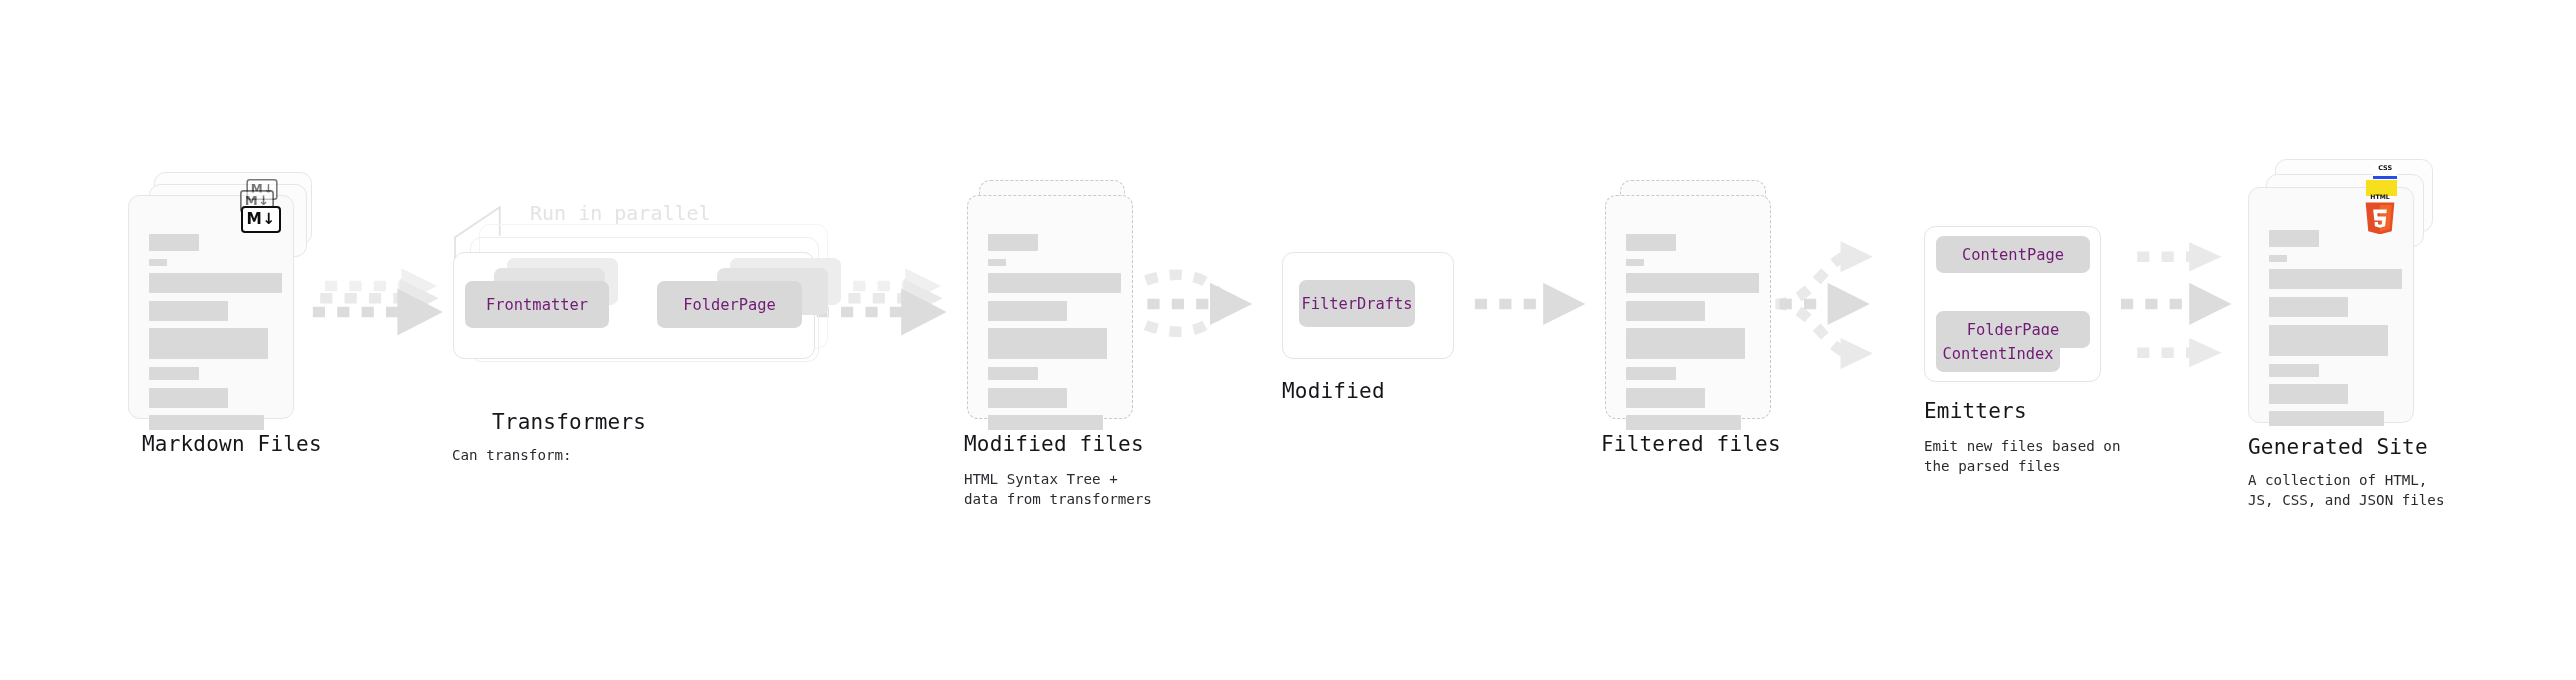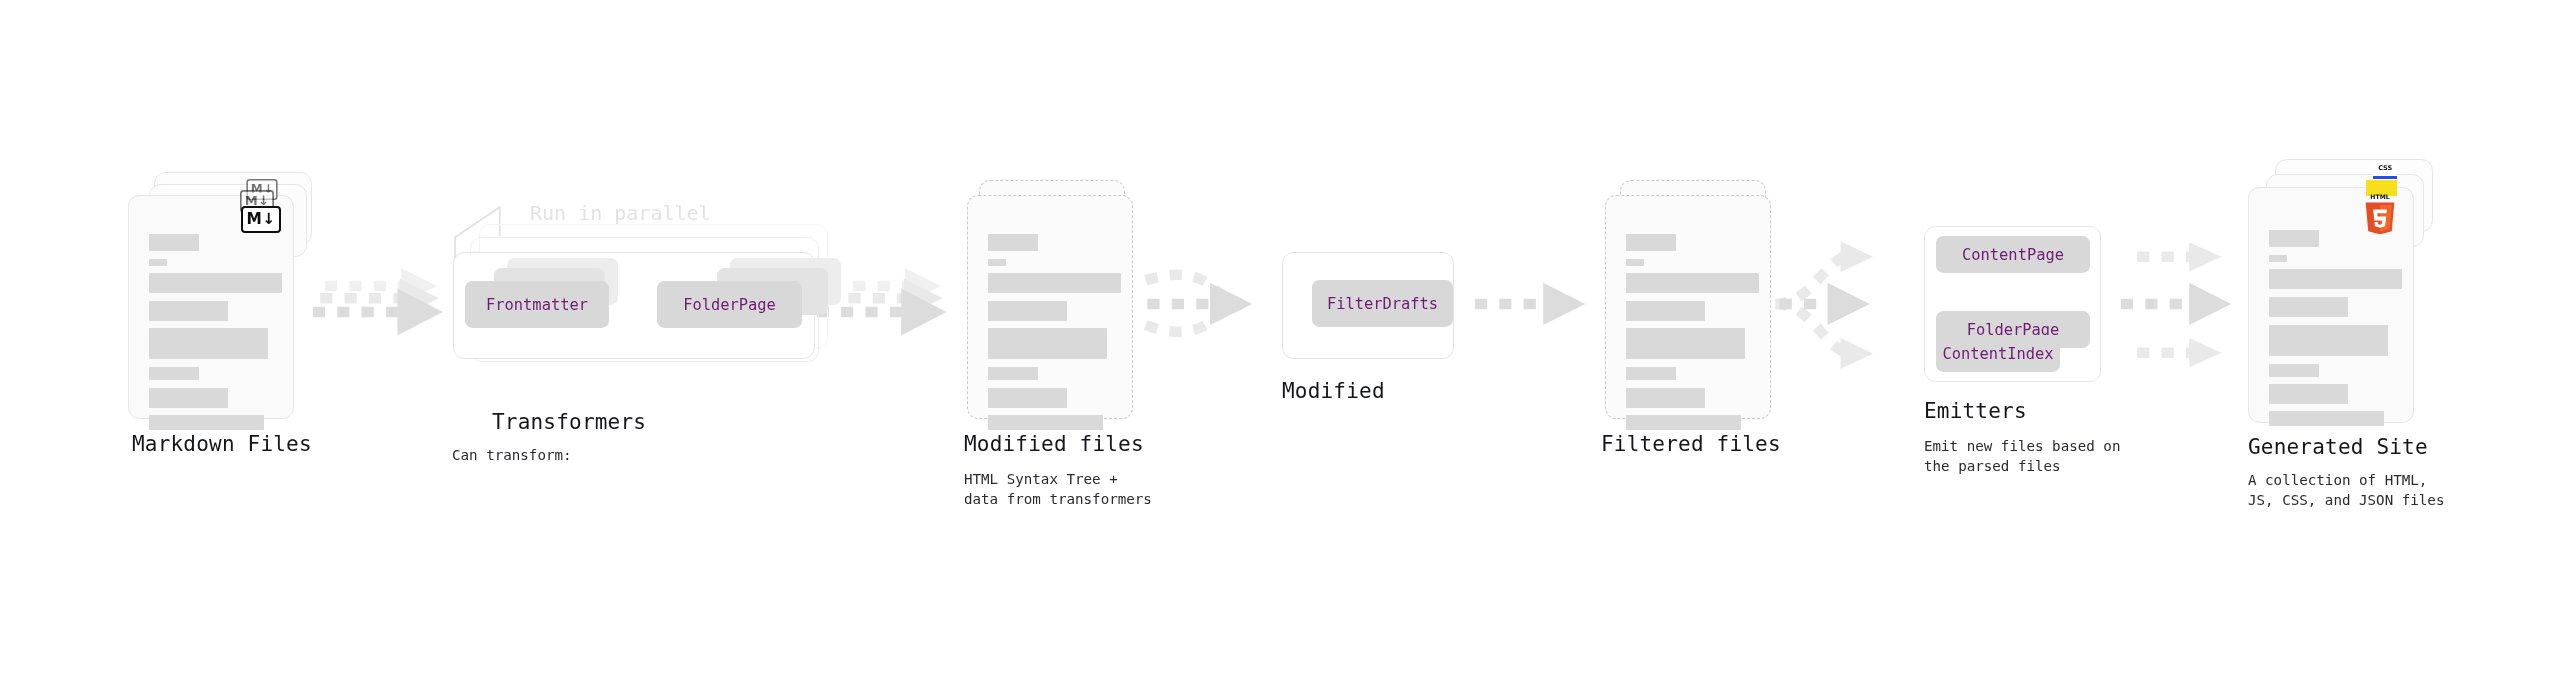--- a/index.html
+++ b/index.html
@@ -246,21 +246,21 @@
     </div>
     <div class="md-badge ghost" style="left:237px; top:188px; transform:scale(0.85);">
       <span class="m">M</span>
         <span class="arw">↓</span>
     </div>
     <div class="md-badge" style="left:241px; top:206px;">
       <span class="m">M</span>
         <span class="arw">↓</span>
     </div>
   </div>
-  <div class="title" style="left:132px; top:432px;">Markdown Files</div>
+  <div class="title" style="left:142px; top:432px;">Markdown Files</div>
 
   <div>
     <div class="groupbox ghost1" style="left:479px; top:224px; width:349px; height:125px;"></div>
     <div class="groupbox ghost2" style="left:470px; top:237px; width:349px; height:125px;"></div>
     <div class="groupbox" style="left:453px; top:252px; width:362px; height:107px;"></div>
 
     <div class="chip ghost1" style="left:507px; top:258px; width:111px; height:47px;"></div>
     <div class="chip ghost2" style="left:494px; top:268px; width:111px; height:47px;"></div>
     <div class="chip" style="left:465px; top:281px; width:144px; height:47px;">Frontmatter</div>
 
@@ -285,21 +285,21 @@
       <div class="skel" style="left:19.5px; top:192px; width:79px; height:19.5px;"></div>
       <div class="skel" style="left:19.5px; top:219px; width:115px; height:14.6px;"></div>
     </div>
   </div>
   <div class="title" style="left:964px; top:432px;">Modified files</div>
   <div class="subtitle" style="left:964px; top:470px;">HTML Syntax Tree +
 data from transformers</div>
 
   <div>
     <div class="groupbox" style="left:1282px; top:252px; width:172px; height:107px;"></div>
-    <div class="chip" style="left:1299px; top:280px; width:141px; height:47px;margin-left:13px;">FilterDrafts</div>
+    <div class="chip" style="left:1299px; top:280px; width:116px; height:47px;">FilterDrafts</div>
   </div>
   <div class="title" style="left:1282px; top:379px;">Modified</div>
 
   <div class="docstack">
     <div class="doccard dashed" style="left:1620px; top:180px; width:146px; height:57px;"></div>
     <div class="doccard dashed" style="left:1605px; top:195px; width:166px; height:224px;">
       <div class="skel" style="left:19.5px; top:38px; width:50px; height:17px;"></div>
       <div class="skel" style="left:19.5px; top:63px; width:18.7px; height:6.5px;"></div>
       <div class="skel" style="left:19.5px; top:77px; width:133px; height:19.5px;"></div>
       <div class="skel" style="left:19.5px; top:105px; width:79px; height:19.5px;"></div>

